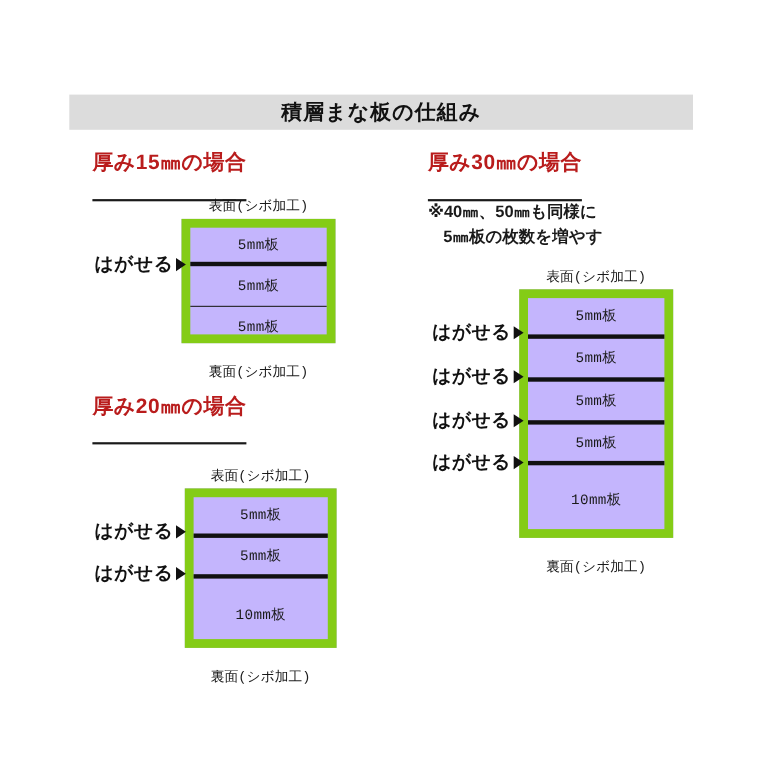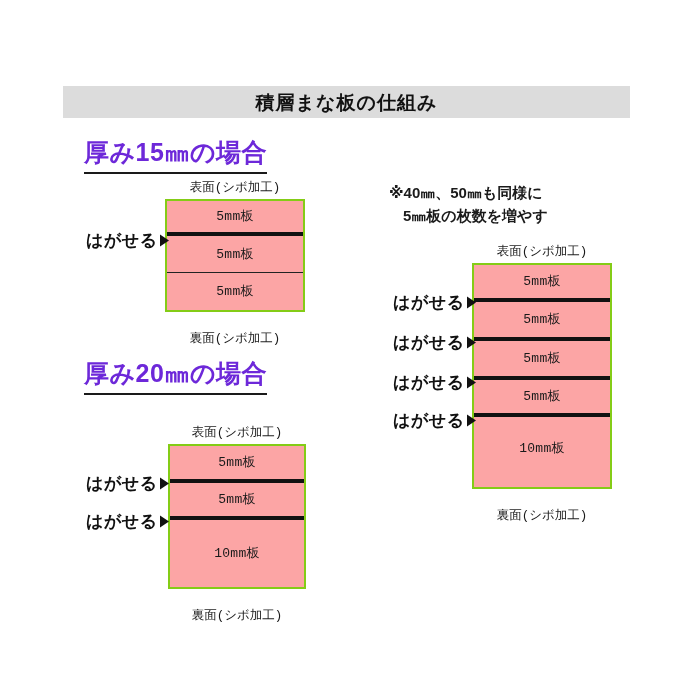--- a/index.html
+++ b/index.html
@@ -40,26 +40,26 @@
     font-size: 19px;
     font-weight: 700;
     letter-spacing: 1px;
     color: #111111;
     line-height: 1;
   }
 
   
   .section-heading {
     position: absolute;
-    font-size: 25px;
-    font-weight: 700;
-    color: #6d28d9;
+    font-size: 19px;
+    font-weight: 700;
+    color: #b91c1c;
     letter-spacing: 0.5px;
     white-space: nowrap;
-    padding-bottom: 4px;
+    padding-bottom: 20px;
     border-bottom: 2px solid #1a1a1a;
     line-height: 1.25;
   }
   #heading-15 { left: 84px; top: 137px; }
   #heading-20 { left: 84px; top: 358px; }
   #heading-30 { left: 389px; top: 137px; }
 
   
   .note {
     position: absolute;
@@ -82,22 +82,22 @@
     font-size: 12.5px;
     color: #1a1a1a;
     text-align: center;
     line-height: 1.2;
     white-space: nowrap;
   }
   .face-label.top { margin-bottom: 3px; }
   .face-label.bottom { margin-top: 20px; }
 
   .stack {
-    border: 2px solid #84cc16;
-    background: #fca5a5;
+    border: 8px solid #84cc16;
+    background: #c4b5fd;
     box-sizing: border-box;
     position: relative;
   }
   .layer {
     box-sizing: border-box;
     display: flex;
     align-items: center;
     justify-content: center;
     position: relative;
   }
@@ -189,20 +189,21 @@
 
   <div class="peel" style="left:86px; top:483px;">
     <span class="peel-label">はがせる</span>
     <span class="peel-arrow"></span>
   </div>
   <div class="peel" style="left:86px; top:521px;">
     <span class="peel-label">はがせる</span>
     <span class="peel-arrow"></span>
   </div>
 
+  <div class="section-heading" id="heading-30">厚み30㎜の場合</div>
 
   <div class="note">
     <span class="note-line-1">※40㎜、50㎜も同様に</span>
     <span class="note-line-2">5㎜板の枚数を増やす</span>
   </div>
 
   <div class="board" id="board-30" style="left:472px; top:245px; width:140px;">
     <div class="face-label top">表面(シボ加工)</div>
     <div class="stack" style="height:226px;">
       <div class="layer sep-thick" style="height:37px;">

